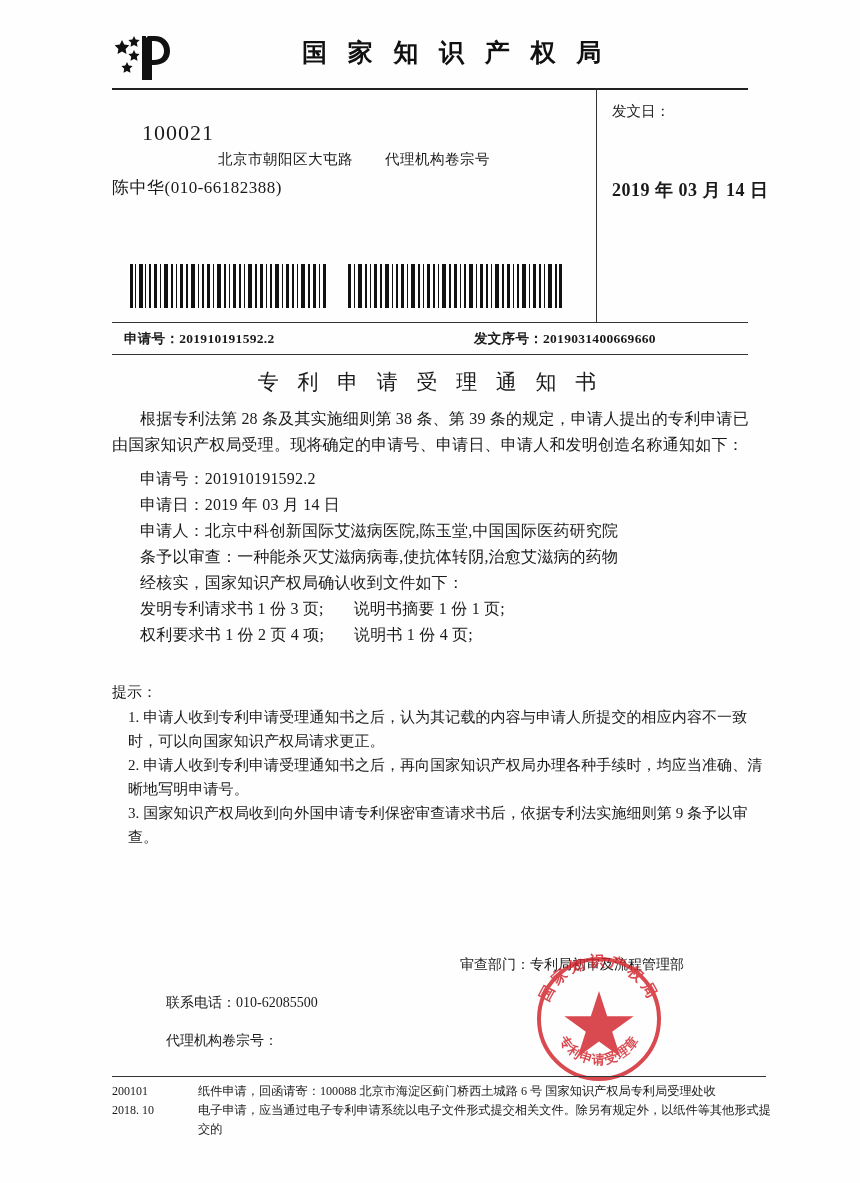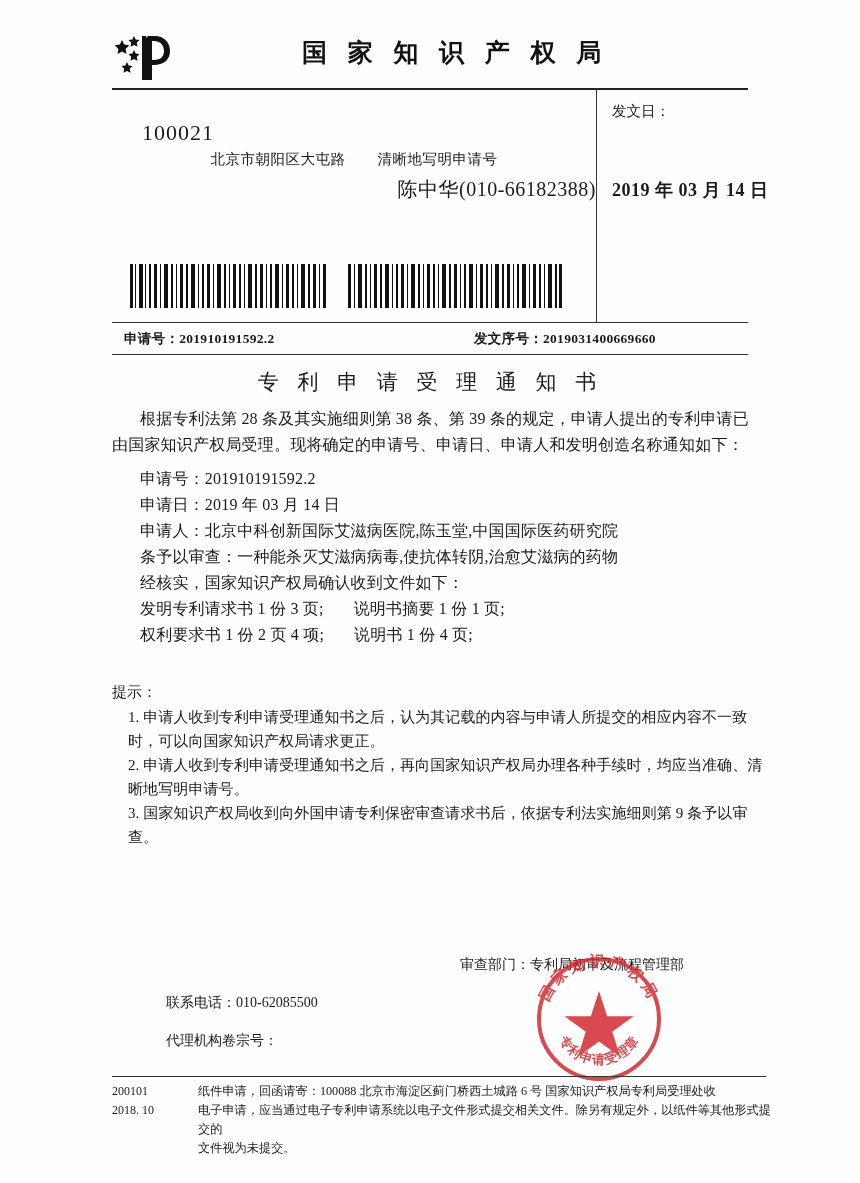--- a/index.html
+++ b/index.html
@@ -85,22 +85,22 @@
     text-align: center;
     font-size: 14.5px;
     letter-spacing: 0.5px;
   }
   .addr-line1 .gap { display: inline-block; width: 32px; }
   .addr-line2 {
     position: absolute;
     left: 0px;
     top: 84px;
     width: 484px;
-    text-align: right;
-    font-size: 20px;
+    text-align: left;
+    font-size: 17px;
     letter-spacing: 0.5px;
   }
 
   
   .barcode {
     position: absolute;
     height: 44px;
   }
   .barcode-left { left: 18px; top: 172px; width: 196px; }
   .barcode-right { left: 236px; top: 172px; width: 214px; }
@@ -301,21 +301,21 @@
         </g>
       </svg>
     </div>
     <div class="header-title">国 家 知 识 产 权 局</div>
   </div>
   <div class="rule-top"></div>
 
   <div class="addr-box">
     <div class="postcode">100021</div>
     <div class="addr-line1">
-      <span>北京市朝阳区大屯路</span><span class="gap"></span><span>清晰地写明申请号</span>
+      <span>北京市朝阳区大屯路</span><span class="gap"></span><span>代理机构卷宗号</span>
     </div>
     <div class="addr-line2">陈中华(010-66182388)</div>
 
     <div class="barcode barcode-left">
       <svg width="196" height="44" viewBox="0 0 196 44" preserveAspectRatio="none">
         <g fill="#111">
           <rect x="0" y="0" width="3" height="44"></rect>
             <rect x="5" y="0" width="1" height="44"></rect>
           <rect x="9" y="0" width="4" height="44"></rect>
             <rect x="15" y="0" width="1" height="44"></rect>
@@ -497,17 +497,16 @@
 
   <div class="rule-bottom"></div>
   <div class="footer">
     <div class="footer-left">
       <div>200101</div>
       <div>2018. 10</div>
     </div>
     <div class="footer-right">
       <div>纸件申请，回函请寄：100088 北京市海淀区蓟门桥西土城路 6 号 国家知识产权局专利局受理处收</div>
       <div>电子申请，应当通过电子专利申请系统以电子文件形式提交相关文件。除另有规定外，以纸件等其他形式提交的</div>
-      <div>文件视为未提交。</div>
     </div>
   </div>
 
 </div>
 
 </body></html>

